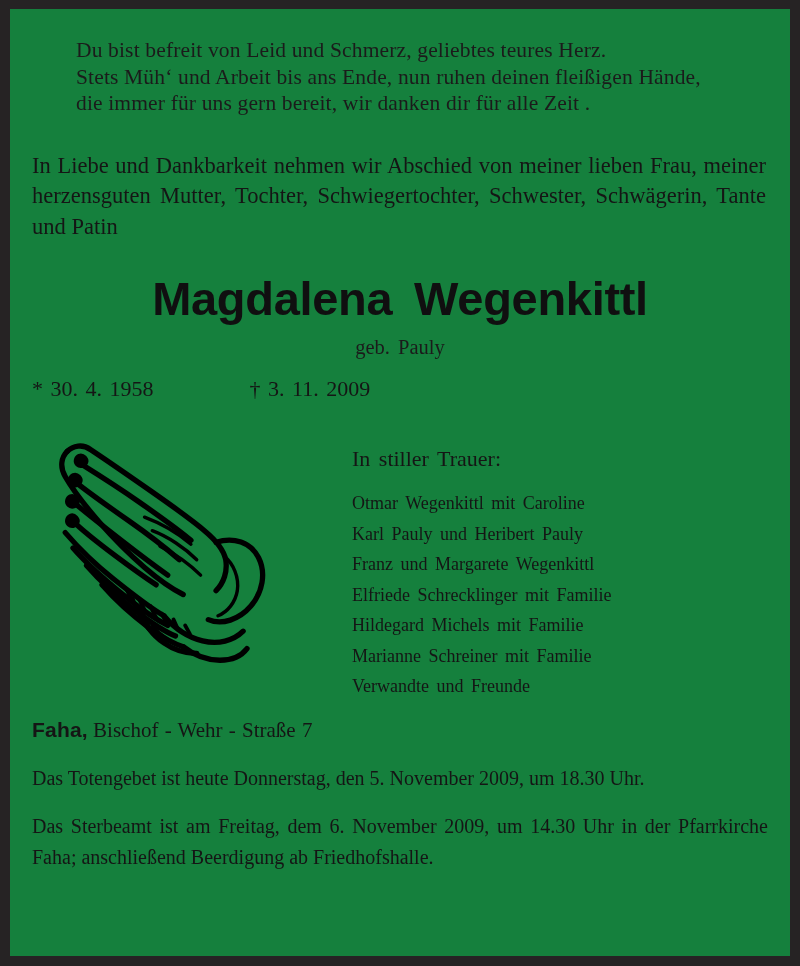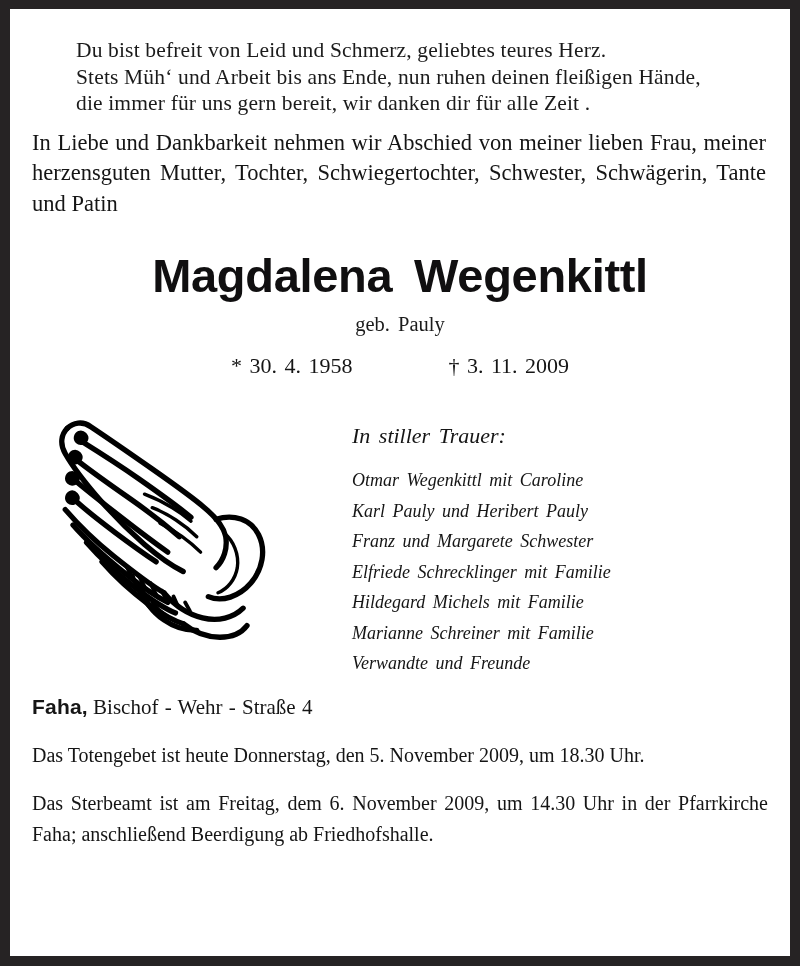--- a/index.html
+++ b/index.html
@@ -21,42 +21,42 @@
     width: 800px;
     height: 966px;
     background: #262324;
     padding: 9px 10px 10px 10px;
   }
 
   .sheet {
     box-sizing: border-box;
     width: 100%;
     height: 100%;
-    background: #ffffff;
+    background: #15803d;
     position: relative;
     padding: 0 22px;
   }
 
   
   .poem {
     padding-top: 28px;
     padding-left: 44px;
     padding-right: 8px;
   }
   .poem-line {
     font-size: 21.5px;
     line-height: 26.5px;
     letter-spacing: 0.15px;
     white-space: nowrap;
     color: #1b1b1b;
   }
 
   
   .intro {
-    margin-top: 11px;
+    margin-top: 34px;
     font-size: 22.5px;
     line-height: 30.5px;
     text-align: justify;
     text-align-last: left;
     color: #151515;
     padding-right: 2px;
   }
 
   
   .name-block {
@@ -78,21 +78,20 @@
     margin-top: 6px;
     word-spacing: 3px;
     color: #1b1b1b;
   }
   .dates {
     margin-top: 14px;
     font-size: 22px;
     line-height: 26px;
     color: #151515;
     display: flex;
-    justify-content: center;
     gap: 96px;
   }
   .date-item {
     white-space: nowrap;
     word-spacing: 2px;
   }
 
   
   .middle {
     margin-top: 22px;
@@ -107,21 +106,20 @@
   }
   .hands-wrap svg {
     display: block;
     width: 232px;
     height: 246px;
   }
   .mourners {
     flex: 1 1 auto;
     padding-top: 20px;
     padding-left: 8px;
-    font-style: italic;
   }
   .mourn-title {
     font-size: 22px;
     line-height: 30px;
     word-spacing: 3px;
     margin-bottom: 14px;
     color: #151515;
   }
   .mourn-line {
     font-size: 18px;
@@ -235,31 +233,31 @@
             <path d="M92 176 C96 192 104 206 116 216" stroke-width="3.5"></path>
             <path d="M112 204 C120 214 132 222 144 226" stroke-width="3.5"></path>
           </g>
         </svg>
       </div>
 
       <div class="mourners">
         <div class="mourn-title">In stiller  Trauer:</div>
         <div class="mourn-line">Otmar  Wegenkittl   mit Caroline</div>
         <div class="mourn-line">Karl  Pauly  und  Heribert   Pauly</div>
-        <div class="mourn-line">Franz  und  Margarete   Schwester</div>
+        <div class="mourn-line">Franz  und  Margarete   Wegenkittl</div>
         <div class="mourn-line">Elfriede  Schrecklinger   mit  Familie</div>
         <div class="mourn-line">Hildegard   Michels  mit  Familie</div>
         <div class="mourn-line">Marianne   Schreiner  mit  Familie</div>
         <div class="mourn-line">Verwandte   und  Freunde</div>
       </div>
 
     </div>
 
     <div class="address">
       <span class="town">Faha,</span>
-      <span class="street">Bischof - Wehr - Straße   4</span>
+      <span class="street">Bischof - Wehr - Straße   7</span>
     </div>
 
     <div class="service">Das Totengebet   ist heute Donnerstag,   den 5. November  2009, um 18.30  Uhr.</div>
     <div class="service">Das Sterbeamt  ist am Freitag,  dem 6. November  2009,  um 14.30 Uhr in der Pfarrkirche  Faha; anschließend  Beerdigung  ab Friedhofshalle.</div>
 
   </div>
 </div>
 
 </body></html>

